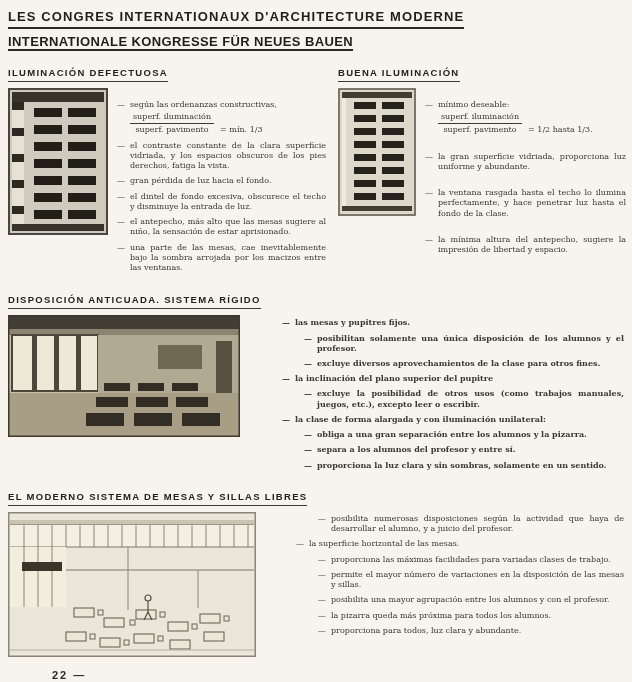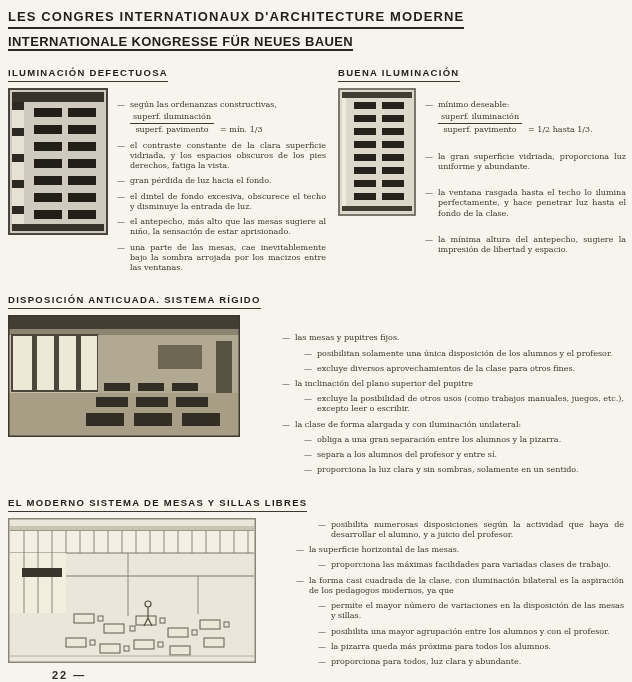--- a/index.html
+++ b/index.html
@@ -22,21 +22,21 @@
   .cols { display:flex; margin-top:10px; }
   .col-left { width:318px; }
   .col-right { flex:1; padding-left:12px; }
 
   .fig-row { display:flex; align-items:flex-start; margin-top:6px; }
   .fig-row svg { flex-shrink:0; display:block; }
   .fig-row .list { flex:1;margin-top:12px; }
 
   .list { font-size:8px; line-height:1.28; text-align:justify; }
   .cols .list { margin-left:9px; }
-  .sec-b .list { margin-left:42px; margin-top:18px; padding-right:2px; }
+  .sec-b .list { margin-left:42px; margin-top:2px; padding-right:2px;font-weight:bold; }
   .sec-c .list { margin-left:40px; margin-top:2px; padding-right:2px; }
 
   .item { position:relative; padding-left:13px; margin-bottom:5px; }
   .item::before { content:"—"; position:absolute; left:0; top:0; color:#3b382f; }
   .lv2 { margin-left:22px; }
   .spread .item { margin-bottom:16px; }
 
   .frac-row { display:flex; align-items:flex-end; margin-top:2px; }
   .frac { display:inline-flex; flex-direction:column; align-items:center; }
   .frac .num { border-bottom:1px solid #3b382f; padding:0 3px 1px 3px; }
@@ -268,21 +268,20 @@
           <line x1="140" y1="100" x2="136" y2="108"></line>
           <line x1="140" y1="100" x2="144" y2="108"></line>
         </g>
         <line x1="2" y1="138" x2="246" y2="138" stroke="#b4af9e" stroke-width="1"></line>
         <rect x="0.75" y="0.75" width="246.5" height="143.5" fill="none" stroke="#8a8577" stroke-width="1.5"></rect>
       </svg>
       <div class="list">
         <div class="item lv2">posibilita numerosas disposiciones según la actividad que haya de desarrollar el alumno, y a juicio del profesor.</div>
         <div class="item lv1">la superficie horizontal de las mesas.</div>
         <div class="item lv2">proporciona las máximas facilidades para variadas clases de trabajo.</div>
-        <div class="item lv1">la forma casi cuadrada de la clase, con iluminación bilateral es la aspiración de los pedagogos modernos, ya que</div>
         <div class="item lv2">permite el mayor número de variaciones en la disposición de las mesas y sillas.</div>
         <div class="item lv2">posibilita una mayor agrupación entre los alumnos y con el profesor.</div>
         <div class="item lv2">la pizarra queda más próxima para todos los alumnos.</div>
         <div class="item lv2">proporciona para todos, luz clara y abundante.</div>
       </div>
     </div>
   </section>
 
   <div class="pageno">22 —</div>
 

